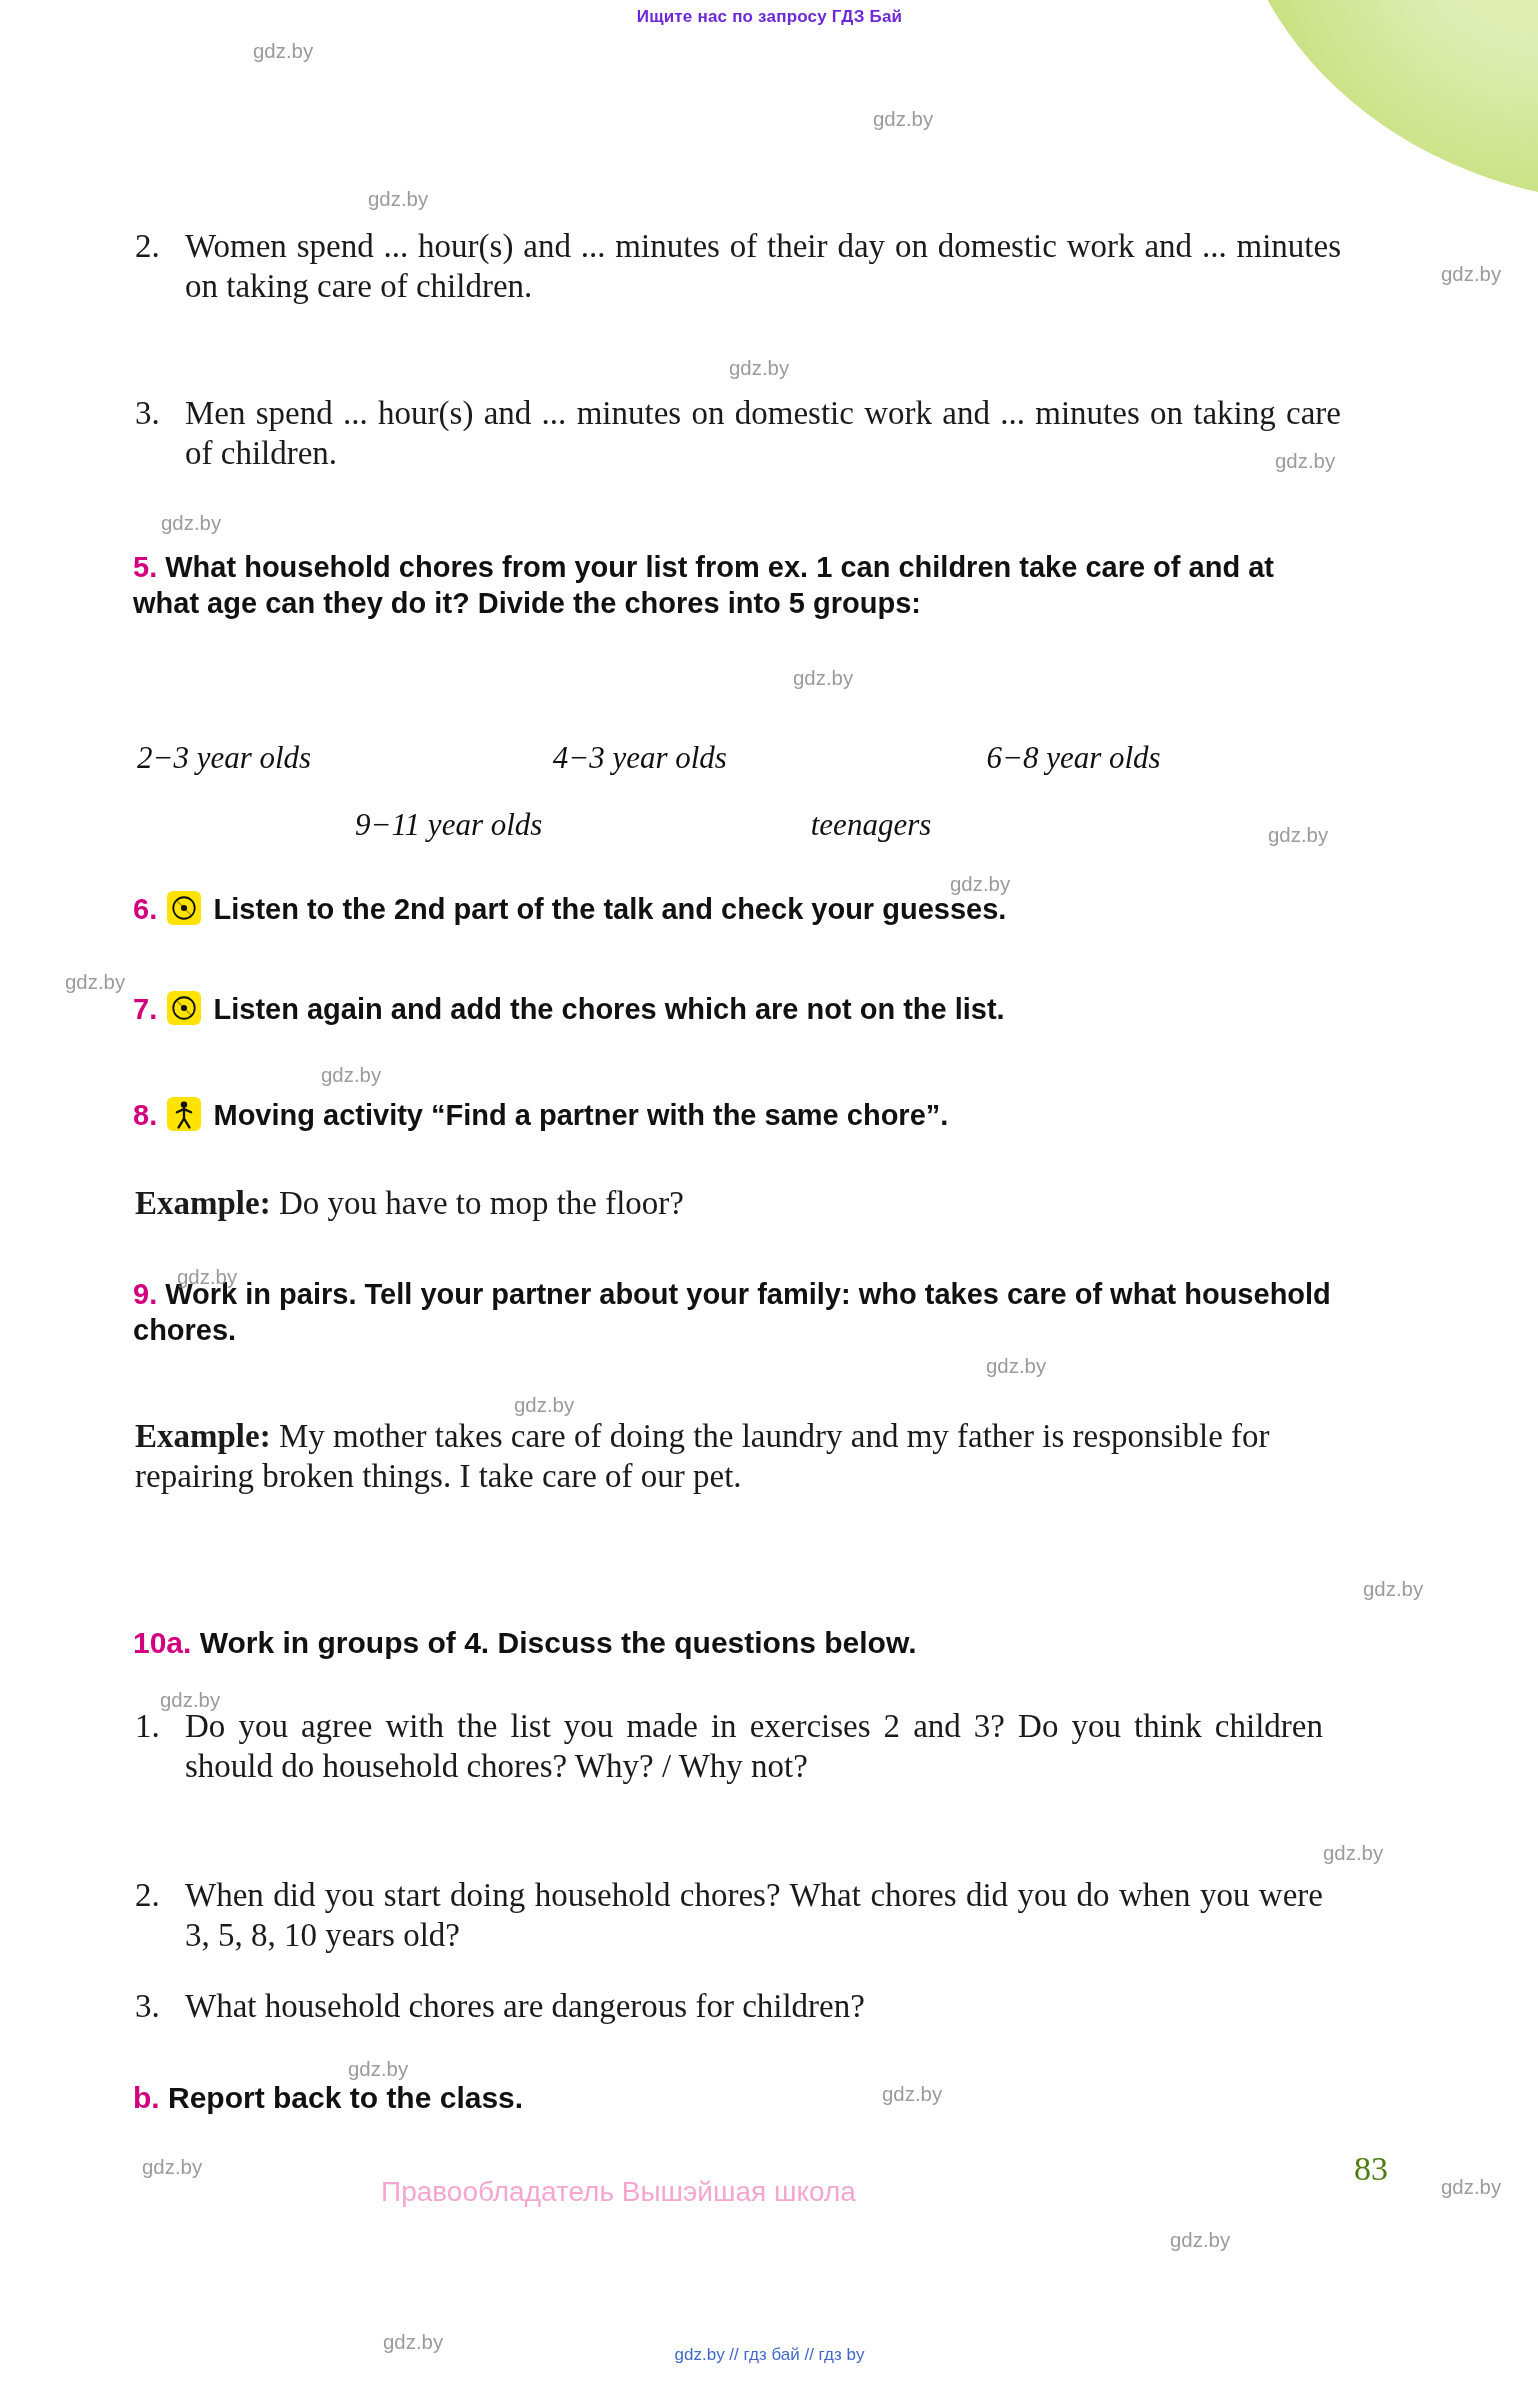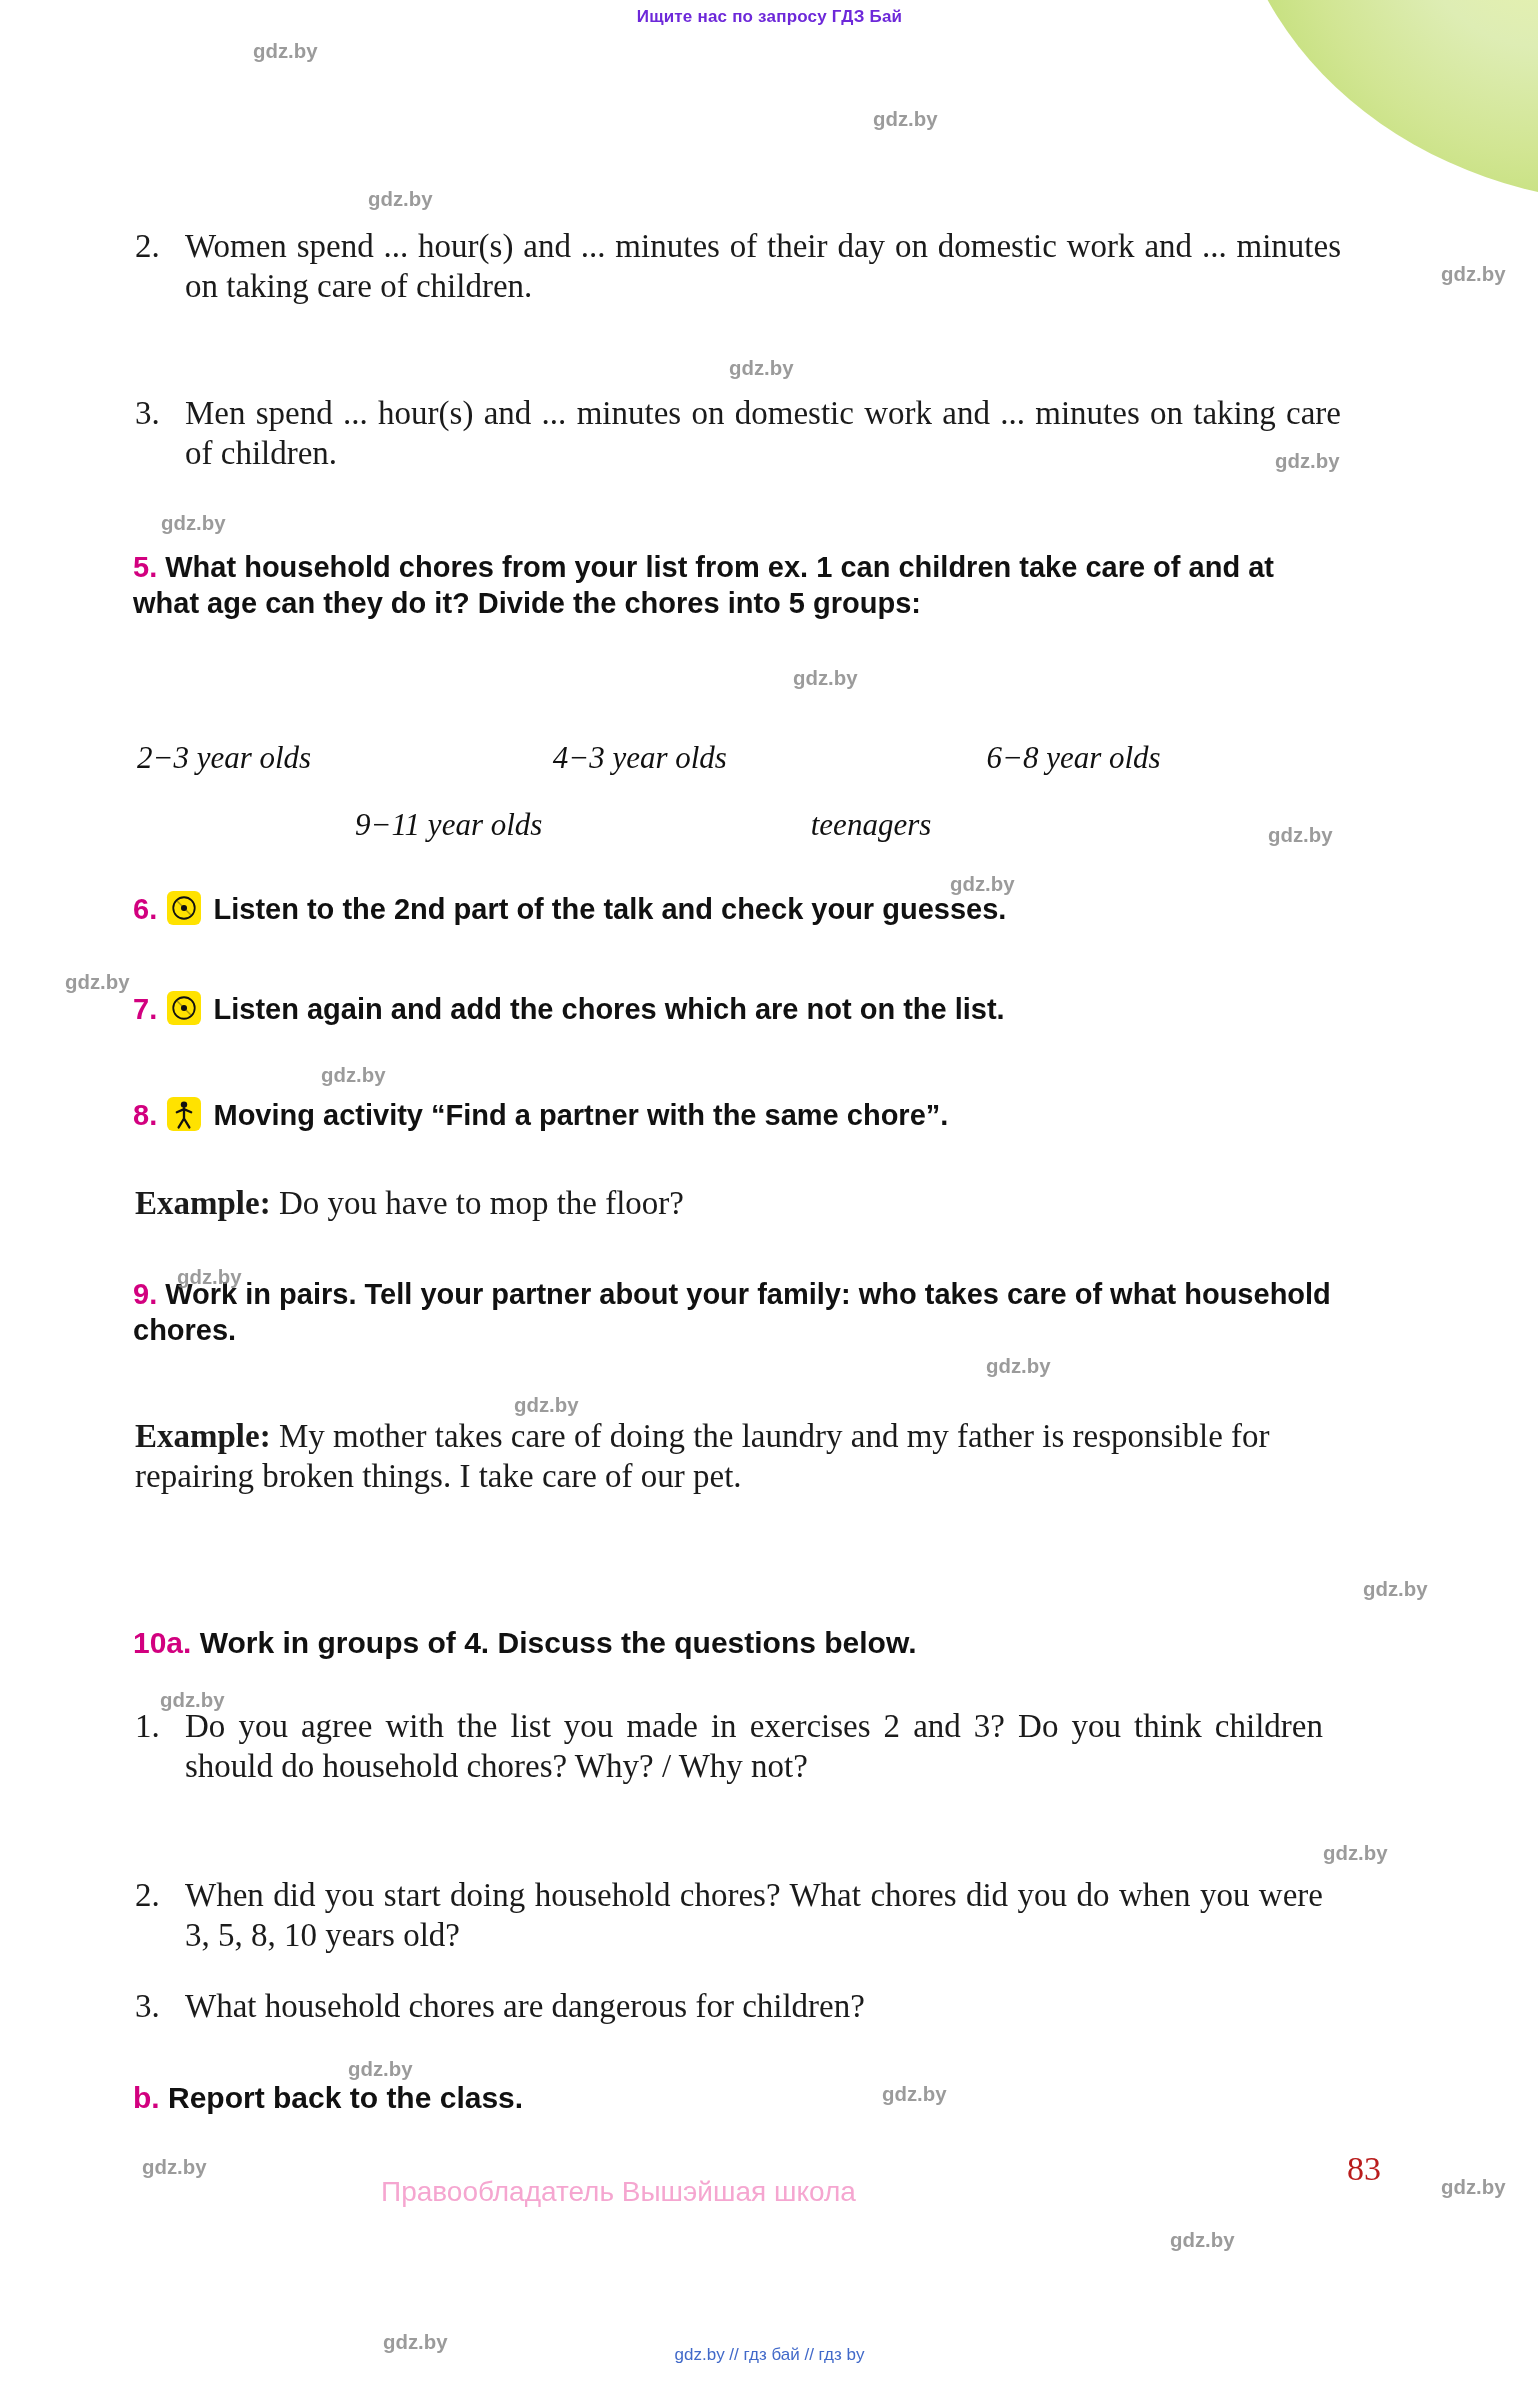--- a/index.html
+++ b/index.html
@@ -59,21 +59,20 @@
     height: 2401px;
   }
   
   .wm {
     position: absolute;
     font-family: "Liberation Sans", sans-serif;
     font-size: 20.4px;
     color: #8a8a8a;
     opacity: 0.85;
     white-space: nowrap;
-    font-weight: bold;
   }
   
   .serif-item {
     position: absolute;
     font-family: "Liberation Serif", serif;
     font-size: 33px;
     color: #1b1b1b;
     line-height: 1.22;
   }
   .serif-item .num {
@@ -126,25 +125,25 @@
     background: #ffe200;
     position: relative;
     margin: 0 4.4px 0 1.8px;
   }
   .icon-audio svg, .icon-move svg {
     position: absolute;
     left: 0; top: 0;
   }
   .footer-num {
     position: absolute;
-    right: 158px;
+    right: 151px;
     top: 2150px;
     font-family: "Liberation Serif", serif;
     font-size: 34px;
-    color: #b91c1c;
+    color: #4d7c0f;
   }
   .publisher {
     position: absolute;
     left: 381px;
     top: 2176px;
     font-family: "Liberation Sans", sans-serif;
     font-size: 28px;
     color: #f5a6d0;
     white-space: nowrap;
   }

